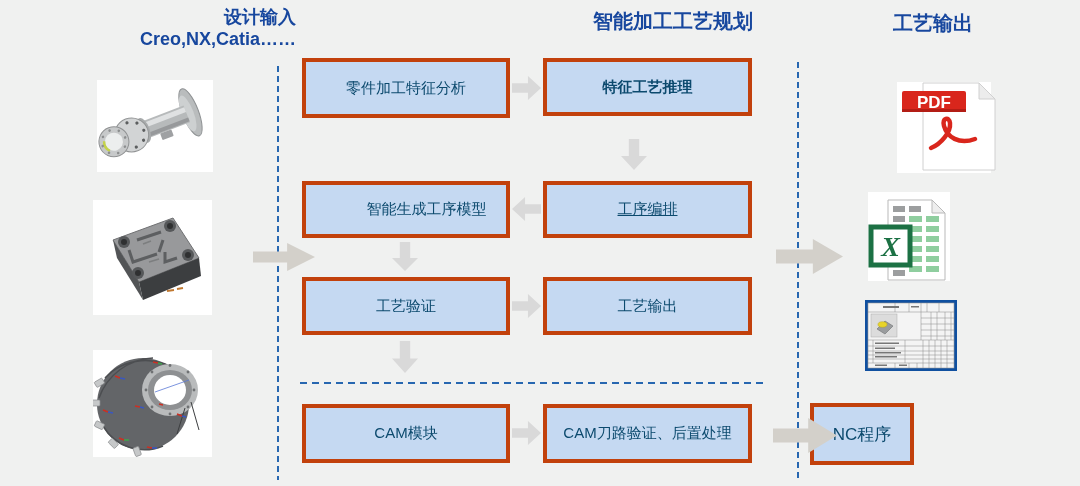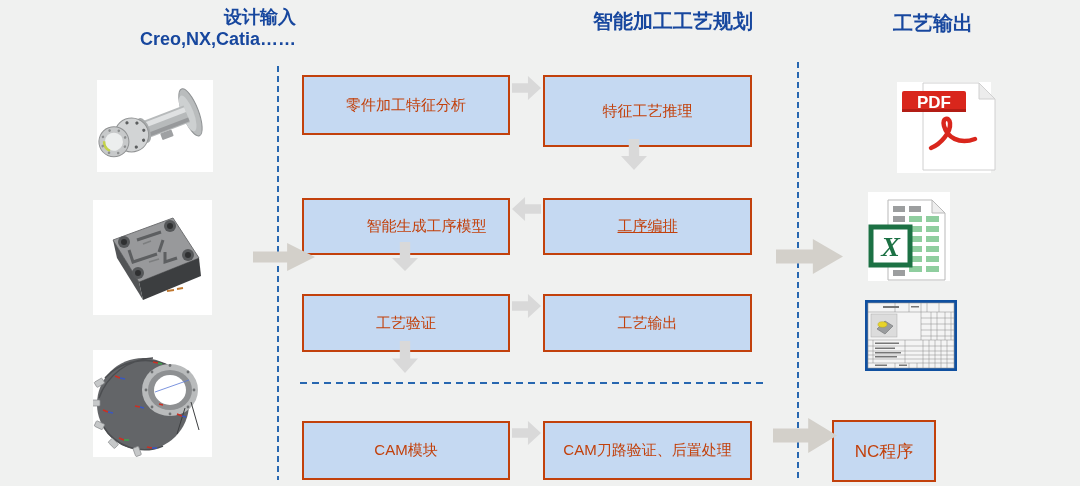--- a/index.html
+++ b/index.html
@@ -5,23 +5,23 @@
   html,body { margin:0; padding:0; background:#f0f1f0; }
   .canvas {
     position:relative; width:1080px; height:486px;
     background:#f0f1f0; overflow:hidden;
     font-family:"Liberation Sans", sans-serif;
   }
   .col-title {
     position:absolute; color:#17479e; font-weight:bold; text-align:right;
   }
   .fbox {
-    position:absolute; background:#c5d9f2; border:2px solid #c2410c;
+    position:absolute; background:#c5d9f2; border:4px solid #c2410c;
     box-sizing:border-box; display:flex; align-items:center; justify-content:center;
-    color:#c2410c; font-size:15px; text-align:center;margin-top:17px;
+    color:#0c4a6e; font-size:15px; text-align:center;
   }
   .dash-v {
     position:absolute; width:2px;
     background-image:repeating-linear-gradient(to bottom,#2767b0 0 6px,transparent 6px 10px);
   }
   .dash-h {
     position:absolute; height:2px;
     background-image:repeating-linear-gradient(to right,#2767b0 0 7px,transparent 7px 12px);
   }
   .arrow { position:absolute; background:#d9d9d9; }
@@ -150,28 +150,28 @@
         <path d="M60 12 l5 1" stroke="#cc2f23"></path>
           <path d="M65 13 l4 1" stroke="#3fa34d"></path>
         <path d="M42 56 l5 1" stroke="#cc2f23"></path>
           <path d="M47 57 l4 1" stroke="#3a57c0"></path>
         <path d="M66 54 l4 1" stroke="#cc2f23"></path>
       </g>
     </svg>
   </div>
 
   <div class="fbox" style="left:302px; top:58px; width:208px; height:60px;">零件加工特征分析</div>
-  <div class="fbox" style="left:543px; top:58px; width:209px; height:72px;">特征工艺推理</div>
+  <div class="fbox" style="left:543px; top:58px; width:209px; height:58px;font-weight:bold;">特征工艺推理</div>
   <div class="fbox" style="left:302px; top:181px; width:208px; height:57px;padding-left:41px;">智能生成工序模型</div>
   <div class="fbox" style="left:543px; top:181px; width:209px; height:57px;text-decoration:underline;">工序编排</div>
   <div class="fbox" style="left:302px; top:277px; width:208px; height:58px;text-align:right;">工艺验证</div>
   <div class="fbox" style="left:543px; top:277px; width:209px; height:58px;">工艺输出</div>
   <div class="fbox" style="left:302px; top:404px; width:208px; height:59px;">CAM模块</div>
   <div class="fbox" style="left:543px; top:404px; width:209px; height:59px;">CAM刀路验证、后置处理</div>
-  <div class="fbox" style="left:832px; top:403px; width:104px; height:62px; font-size:17px;">NC程序</div>
+  <div class="fbox" style="left:810px; top:403px; width:104px; height:62px; font-size:17px;">NC程序</div>
 
   <div class="arrow arrow-right" style="left:512px; top:76px; width:29px; height:24px;"></div>
   <div class="arrow arrow-down" style="left:621px; top:139px; width:26px; height:31px;"></div>
   <div class="arrow arrow-left" style="left:512px; top:197px; width:29px; height:24px;"></div>
   <div class="arrow arrow-down" style="left:392px; top:242px; width:26px; height:29px;"></div>
   <div class="arrow arrow-right" style="left:512px; top:294px; width:29px; height:24px;"></div>
   <div class="arrow arrow-down" style="left:392px; top:341px; width:26px; height:32px;"></div>
   <div class="arrow arrow-right" style="left:512px; top:421px; width:29px; height:24px;"></div>
 
   <div class="arrow big arrow-right" style="left:253px; top:243px; width:62px; height:28px;"></div>

